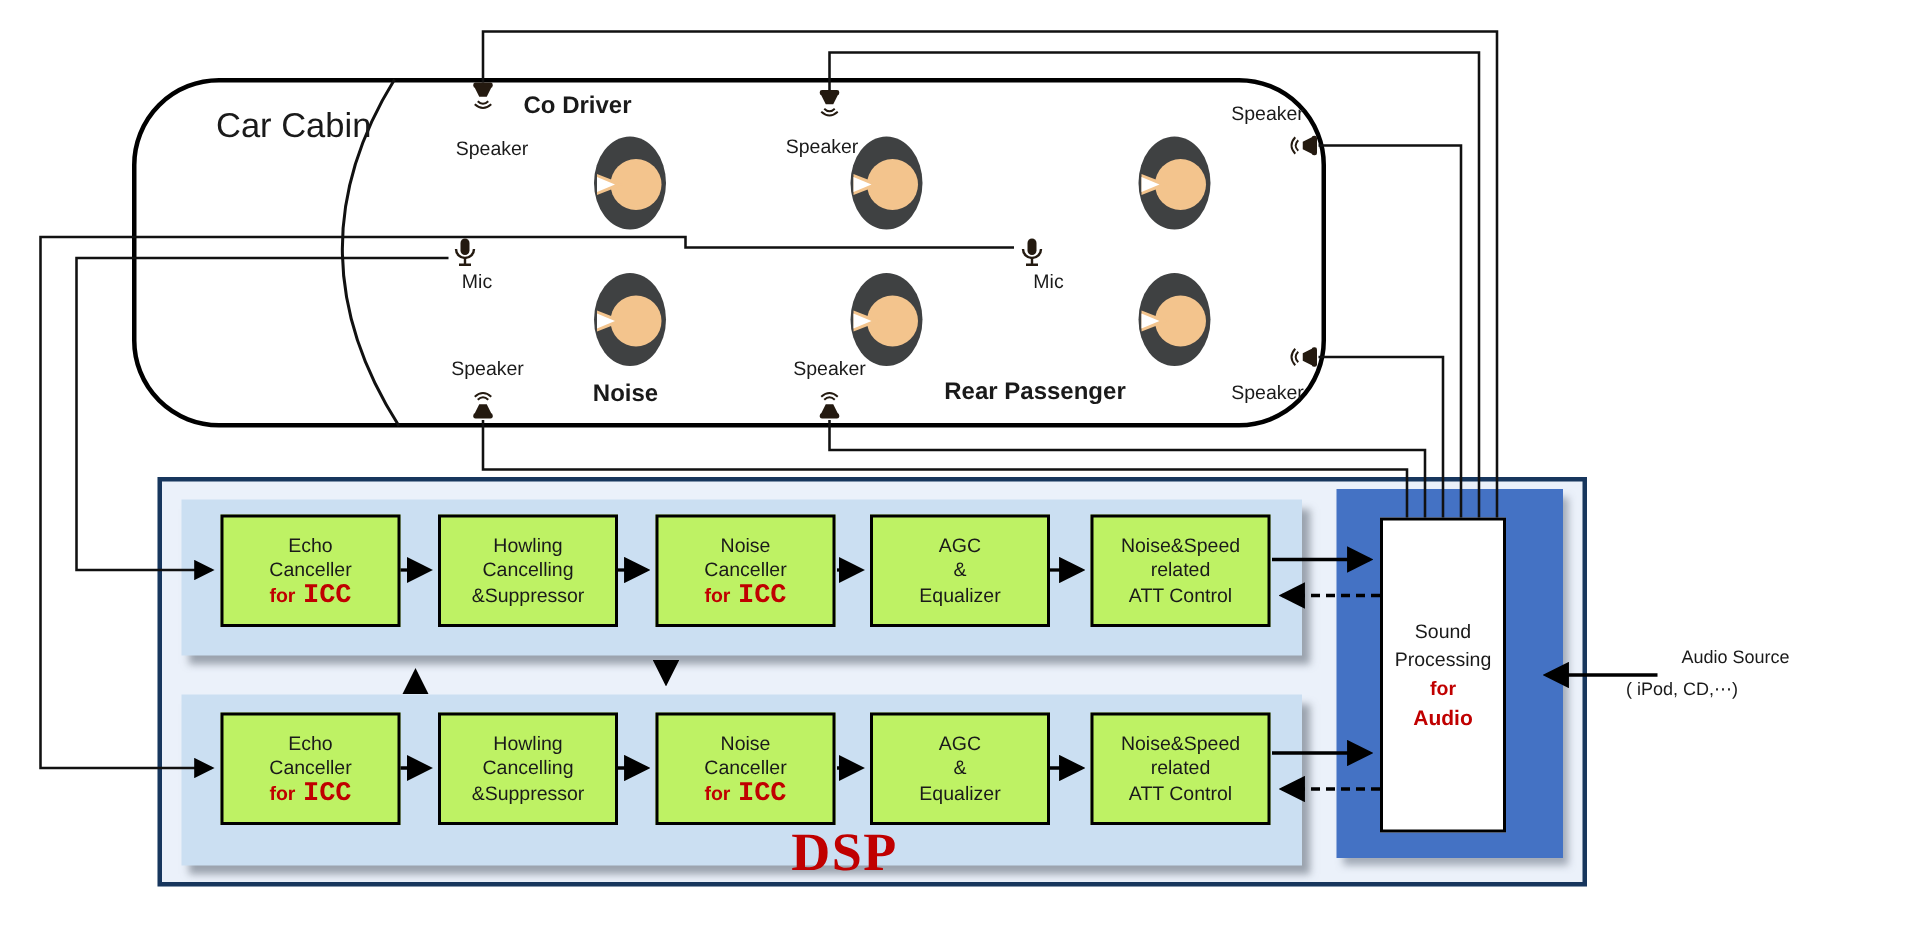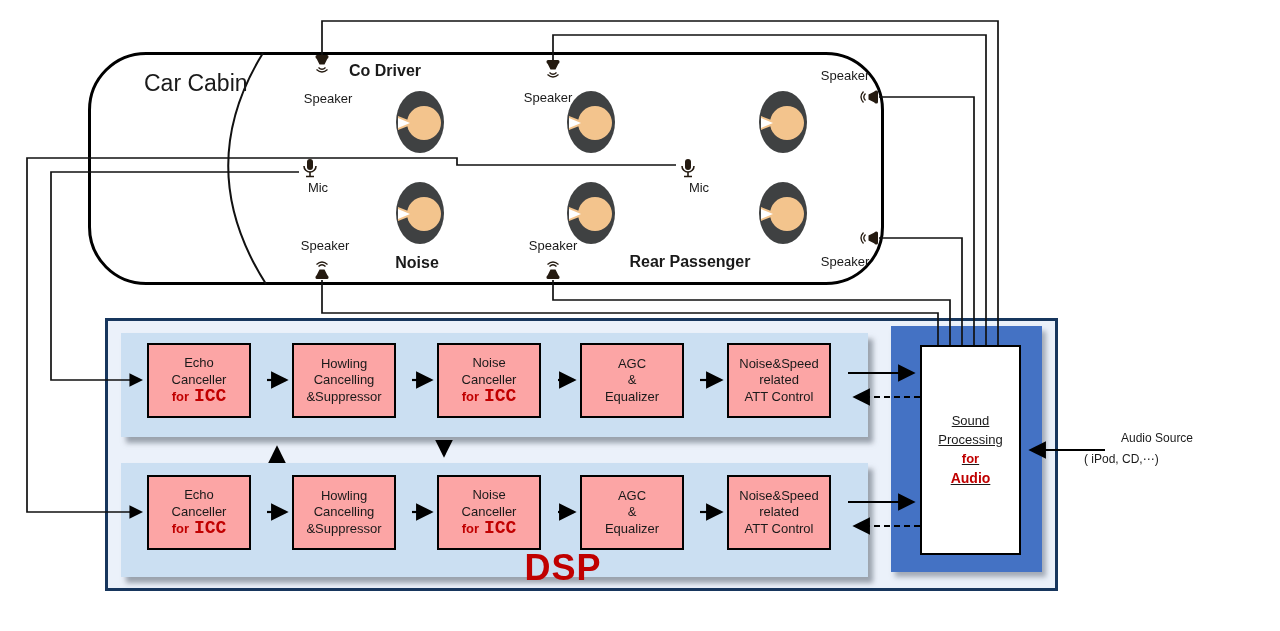--- a/index.html
+++ b/index.html
@@ -13,40 +13,40 @@
 
   
   .dsp-box{position:absolute;left:105px;top:318px;width:953px;height:273px;
            border:3.5px solid #17365D;background:#EBF1FA;z-index:1;}
   .panel{position:absolute;left:121px;width:747px;background:#CBDFF2;
          box-shadow:5px 6px 5px rgba(110,120,132,.65);z-index:1;}
   .panel.top{top:333px;height:104px;}
   .panel.bottom{top:463px;height:114px;}
   .sp-container{position:absolute;left:891px;top:326px;width:151px;height:246px;
                 background:#4472C4;box-shadow:4px 5px 5px rgba(90,100,115,.5);z-index:1;}
-  .sp-box{position:absolute;left:920px;top:345px;width:101px;height:210px;
+  .sp-box{position:absolute;left:920px;top:345px;width:84px;height:210px;
           background:#fff;border:2.5px solid #000;z-index:2;
           display:flex;flex-direction:column;align-items:center;justify-content:center;
-          text-align:center;font-size:13px;line-height:19px;text-decoration:underline;}
-
-  
-  .block{position:absolute;width:104px;height:75px;background:#fca5a5;border:2px solid #000;
+          text-align:center;font-size:13px;line-height:19px;}
+
+  
+  .block{position:absolute;width:120px;height:75px;background:#bef264;border:2px solid #000;
          display:flex;flex-direction:column;align-items:center;justify-content:center;
          text-align:center;font-size:13px;line-height:16.5px;z-index:2;}
   .red{color:#C00000;font-weight:bold;}
   .icc{margin-left:5px;font-size:18px;font-family:Liberation Mono, monospace;text-align:right;}
   .sp-audio{font-size:14px;line-height:21px;}
 
   
   .lbl{position:absolute;white-space:nowrap;z-index:5;transform:translateX(-50%);}
   .lbl.left{transform:none;}
   .cabin-title{font-size:23px;}
   .occupant{font-size:16px;font-weight:bold;}
   .small{font-size:13px;}
-  .dsp-title{font-size:36px;font-weight:bold;color:#C00000;letter-spacing:1px;}
+  .dsp-title{font-size:36px;font-weight:bold;color:#C00000;letter-spacing:1px;font-family:Liberation Serif, serif;}
   .audio-src{font-size:12px;}
 
   
   #wiring{position:absolute;left:0;top:0;width:1280px;height:631px;z-index:3;pointer-events:none;}
 </style>
 </head>
 <body>
 
 <div id="stage">
 

